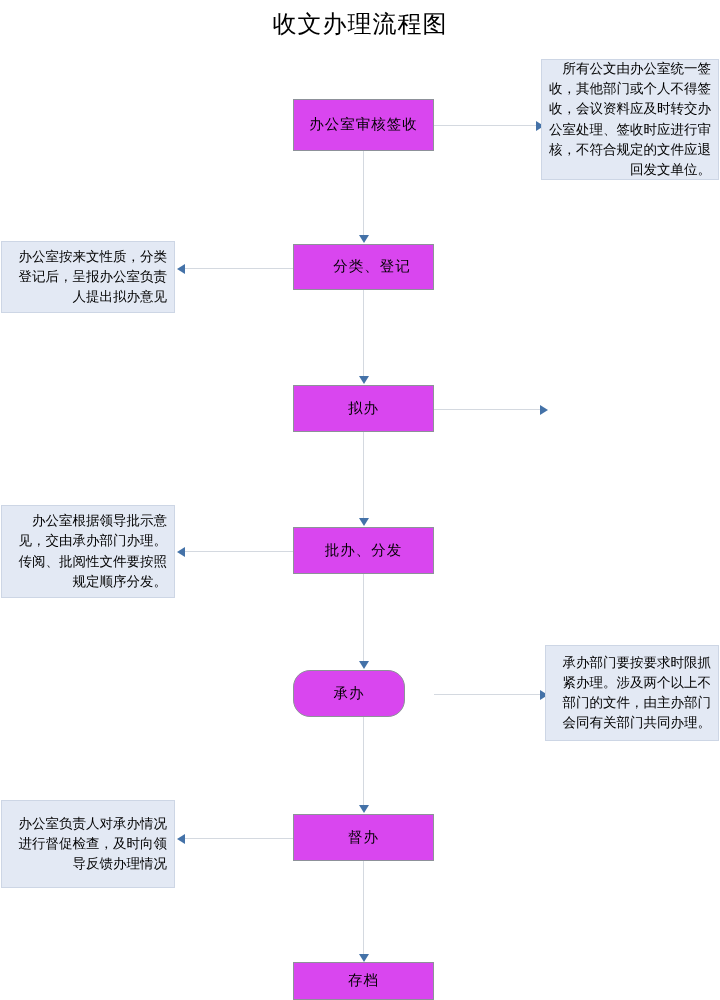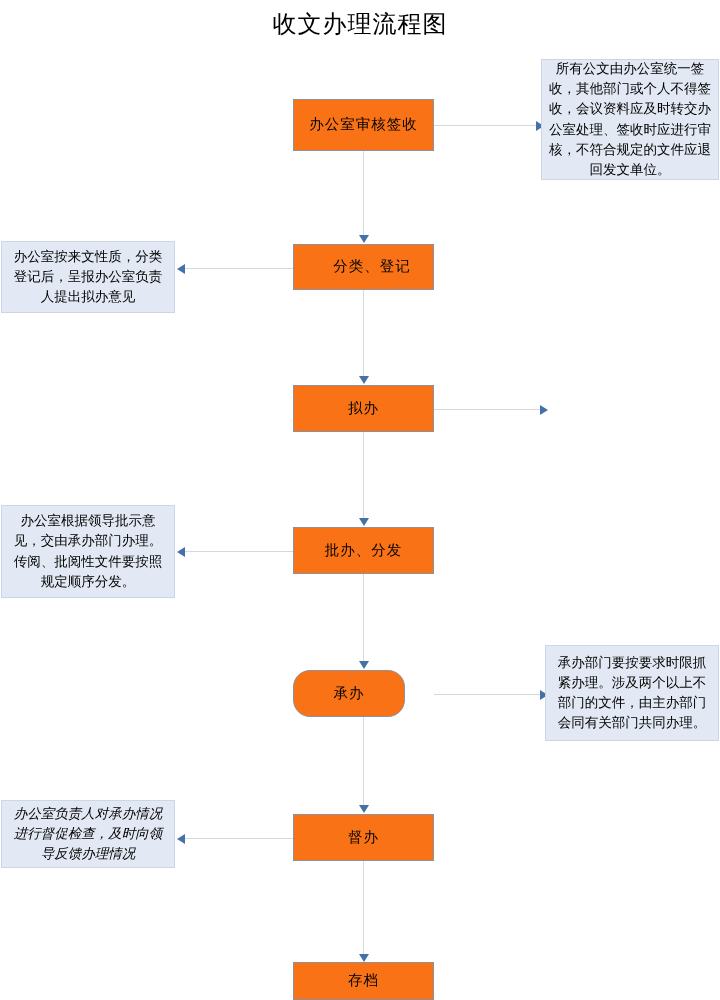--- a/index.html
+++ b/index.html
@@ -30,21 +30,21 @@
     font-size: 24px;
     letter-spacing: 1px;
     color: #000;
     white-space: nowrap;
   }
 
   
   .proc-box {
     position: absolute;
     box-sizing: border-box;
-    background: #f97316;
+    background: #d946ef;
     border: 1px solid #8d9199;
     display: flex;
     align-items: center;
     justify-content: center;
     font-size: 14.5px;
     letter-spacing: 1px;
     color: #000;
     text-align: center;
     line-height: 1.2;
   }
@@ -60,20 +60,21 @@
     justify-content: center;
     padding: 3px 7px;
     font-size: 13.5px;
     line-height: 1.5;
     color: #000;
     text-align: center;
   }
   .note-box > span {
     display: block;
     width: 100%;
+    text-align: right;
   }
 
   
   .vline {
     position: absolute;
     width: 1px;
     background: #d4d9e0;
   }
   .hline {
     position: absolute;
@@ -186,17 +187,17 @@
 
 
   <div class="note-box" style="left:1px; top:505px; width:174px; height:93px;">
     <span>办公室根据领导批示意见，交由承办部门办理。传阅、批阅性文件要按照规定顺序分发。</span>
   </div>
 
   <div class="note-box" style="left:545px; top:645px; width:174px; height:96px;">
     <span>承办部门要按要求时限抓紧办理。涉及两个以上不部门的文件，由主办部门会同有关部门共同办理。</span>
   </div>
 
-  <div class="note-box" style="left:1px; top:800px; width:174px; height:68px;font-style:italic;">
+  <div class="note-box" style="left:1px; top:800px; width:174px; height:88px;">
     <span>办公室负责人对承办情况进行督促检查，及时向领导反馈办理情况</span>
   </div>
 
 </div>
 
 </body></html>

